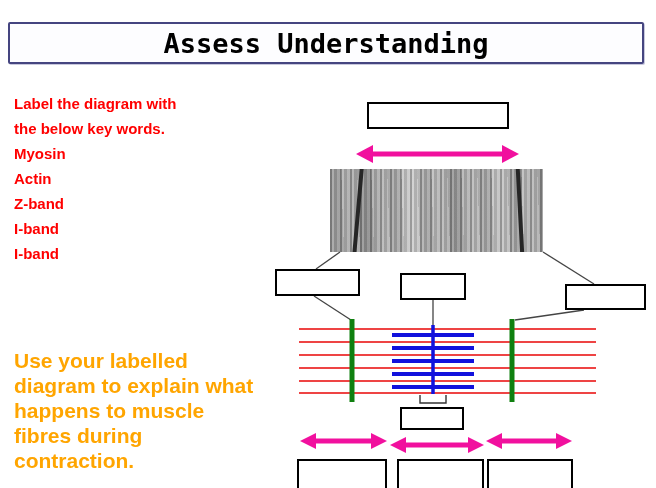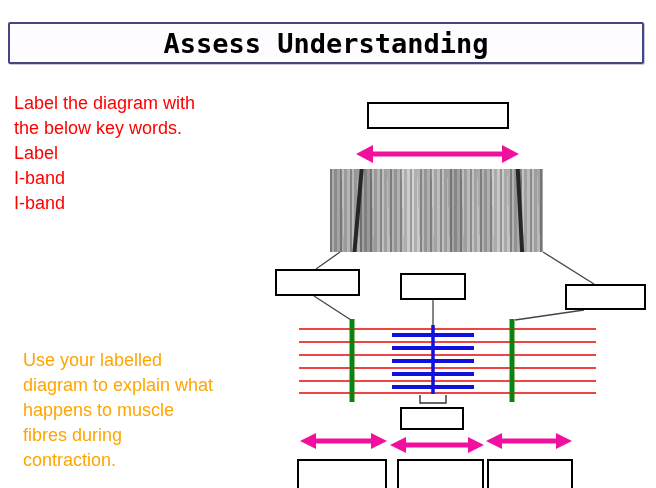--- a/index.html
+++ b/index.html
@@ -13,25 +13,25 @@
     background:#fdfdff;border:2.5px solid #454580;border-radius:2px;
     display:flex;align-items:center;justify-content:center;
     box-shadow:1px 1px 0 #c8c8dd;
   }
   .title-text{
     font-family:"DejaVu Sans Mono",monospace;font-weight:bold;font-size:27px;color:#000;
     white-space:nowrap;
   }
   .red-block{
     position:absolute;left:14px;top:79px;width:260px;
-    color:#ff0000;font-weight:normal;font-size:18px;line-height:25px;
+    color:#ff0000;font-weight:bold;font-size:15px;line-height:25px;
   }
   .orange-block{
-    position:absolute;left:23px;top:336px;width:260px;
-    color:#ffa500;font-weight:normal;font-size:18px;line-height:25px;
+    position:absolute;left:14px;top:336px;width:260px;
+    color:#ffa500;font-weight:bold;font-size:21px;line-height:25px;
   }
   .multiline{white-space:pre-line;}
   .micrograph{
     position:absolute;left:330px;top:157px;width:213px;height:83px;overflow:hidden;
     background:
       repeating-linear-gradient(90deg, rgba(40,40,40,.30) 0 2px, rgba(255,255,255,.18) 2px 4px, rgba(90,90,90,.22) 4px 7px, rgba(225,225,225,.16) 7px 10px),
       repeating-linear-gradient(88deg, rgba(0,0,0,.10) 0 14px, rgba(255,255,255,.09) 14px 30px),
       linear-gradient(90deg,#adadad 0%,#9a9a9a 18%,#c6c6c6 38%,#a2a2a2 58%,#bdbdbd 78%,#a6a6a6 100%);
   }
   .micro-z{position:absolute;top:-5px;width:4px;height:95px;background:#262626;border-radius:2px;}
@@ -65,21 +65,23 @@
 
 <div class="slide">
 
   <div class="title-box">
     <div class="title-text">Assess Understanding</div>
   </div>
 
   <div class="red-block">
     <div class="multiline">Label the diagram with
 the below key words.</div>
-    <div>Label</div>
+    <div>Myosin</div>
+    <div>Actin</div>
+    <div>Z-band</div>
     <div>I-band</div>
     <div>I-band</div>
   </div>
 
   <div class="orange-block multiline">Use your labelled
 diagram to explain what
 happens to muscle
 fibres during
 contraction.</div>
 

